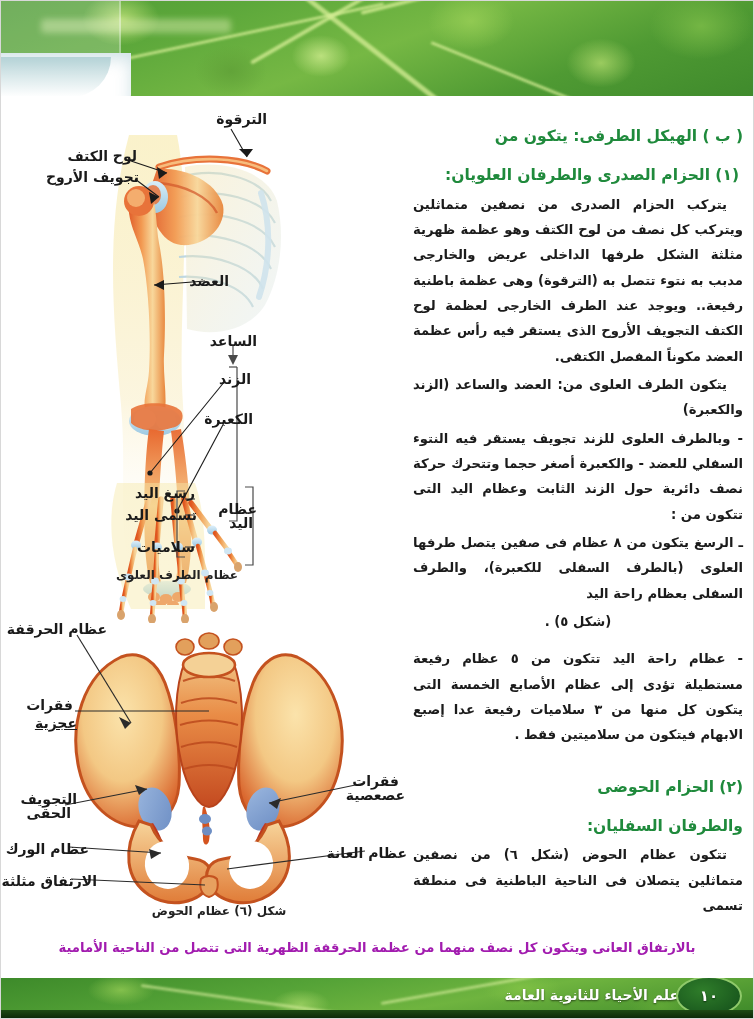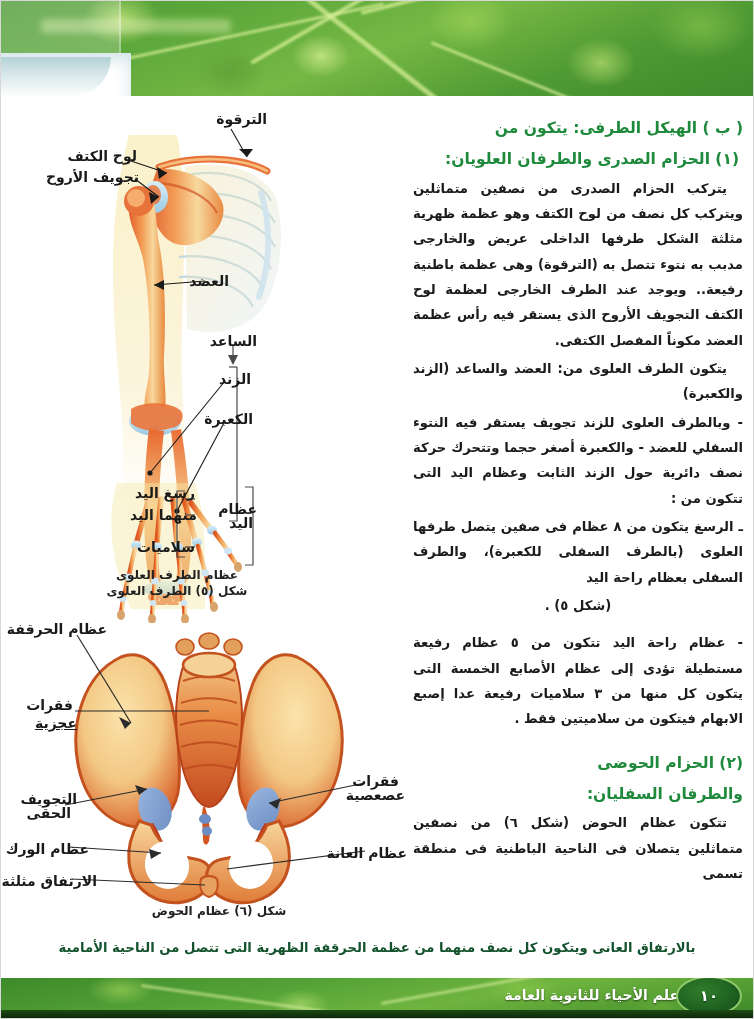--- a/index.html
+++ b/index.html
@@ -66,21 +66,21 @@
     border-radius:0 0 110px 0;
   }
 
   
   .col-right{ 
     position:absolute;right:10px;top:108px;width:330px;
     text-align:justify;direction:rtl;
   }
 
   h2.green{
-    margin:8px 0 4px 0;
+    margin:16px 0 4px 0;
     color:#1f8a3c;
     font-size:15.5px;
     font-weight:bold;
     line-height:1.5;
     text-align:right;
     direction:rtl;
   }
   h2.green.indent{padding-right:4px;text-align:right;}
   p.body{
     margin:0 0 3px 0;
@@ -92,21 +92,21 @@
     text-justify:inter-word;
     direction:rtl;
   }
   p.body.center{text-align:center;}
   p.body.ind{text-indent:16px;}
   .block-gap{height:9px;}
 
   
   .bottom-para{
     position:absolute;left:12px;right:12px;top:936px;
-    font-size:13.2px;font-weight:bold;color:#14532d;
+    font-size:13.2px;font-weight:bold;color:#a21caf;
     text-align:center;direction:rtl;line-height:1.7;
   }
 
   
   .fig5{position:absolute;left:8px;top:104px;width:336px;height:500px;}
   .fig5 svg{position:absolute;left:0;top:0;}
   .fig-caption{
     position:absolute;width:100%;text-align:center;direction:rtl;
     font-size:12px;font-weight:bold;color:#222;line-height:1.45;
   }
@@ -400,27 +400,26 @@
     </svg>
 
     <div class="lbl" style="right:78px;top:6px;">الترقوة</div>
     <div class="lbl" style="right:208px;top:43px;">لوح الكتف</div>
     <div class="lbl" style="right:206px;top:64px;">تجويف الأروح</div>
     <div class="lbl" style="right:116px;top:168px;">العضد</div>
     <div class="lbl" style="right:88px;top:228px;text-align:center;">الساعد</div>
     <div class="lbl" style="right:94px;top:266px;">الزند</div>
     <div class="lbl" style="right:92px;top:306px;">الكعبرة</div>
     <div class="lbl" style="right:150px;top:380px;">رسغ اليد</div>
-    <div class="lbl" style="right:148px;top:402px;">منهما اليد</div>
+    <div class="lbl" style="right:148px;top:402px;">تسمى اليد</div>
     <div class="lbl" style="right:150px;top:434px;">سلاميات</div>
     <div class="lbl" style="right:88px;top:396px;">عظام</div>
     <div class="lbl" style="right:92px;top:410px;">اليد</div>
 
     <div class="fig-caption" style="top:462px;">عظام الطرف العلوى</div>
-    <div class="fig-caption" style="top:478px;">شكل (٥) الطرف العلوى</div>
   </div>
 
   <div class="fig6">
     <svg width="420" height="310" viewBox="0 0 420 310">
       <defs>
         <radialGradient id="iliumG" cx="45%" cy="35%" r="70%">
           <stop offset="0%" stop-color="#fbe3ab"></stop>
           <stop offset="55%" stop-color="#f3c884"></stop>
           <stop offset="100%" stop-color="#d9642c"></stop>
         </radialGradient>

